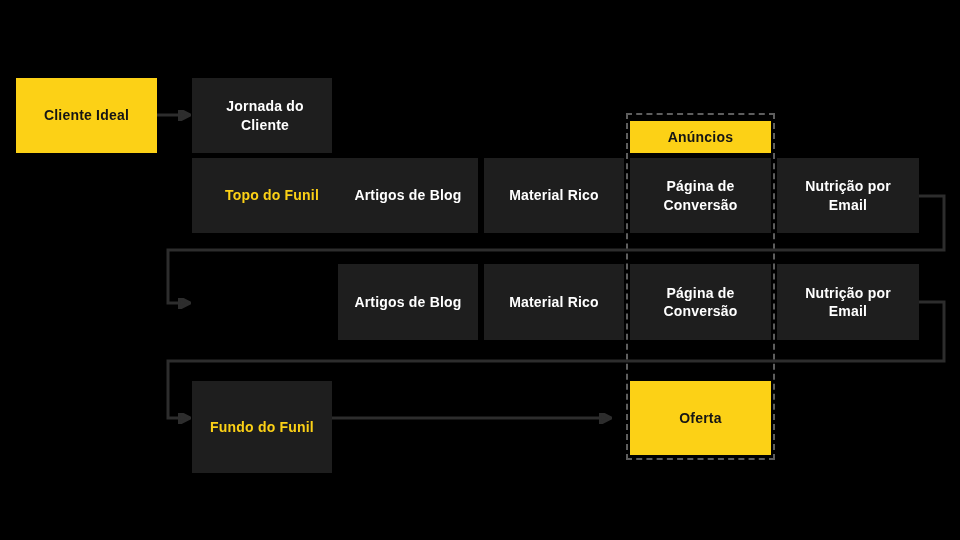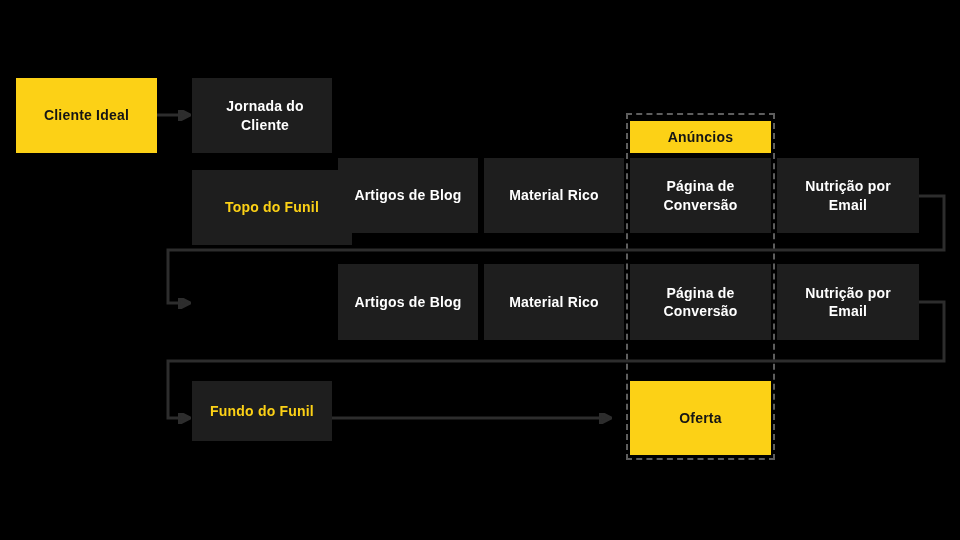--- a/index.html
+++ b/index.html
@@ -41,27 +41,27 @@
     <path d="M919,196 L944,196 L944,250 L168,250 L168,303 L190,303" marker-end="url(#arrow)"></path>
     <path d="M919,302 L944,302 L944,361 L168,361 L168,418 L190,418" marker-end="url(#arrow)"></path>
     <path d="M332,418 L611,418" marker-end="url(#arrow)"></path>
   </svg>
 
   <div class="box yellow" style="left:16px;top:78px;width:141px;height:75px;">Cliente Ideal</div>
   <div class="box dark" style="left:192px;top:78px;width:140px;height:75px;padding-left:16px;">Jornada do Cliente</div>
 
   <div class="box yellow" style="left:630px;top:121px;width:141px;height:32px;padding:0 28px;">Anúncios</div>
 
-  <div class="box dark stage-label" style="left:192px;top:158px;width:160px;height:75px;margin-top:12px;">Topo do Funil</div>
+  <div class="box dark stage-label" style="left:192px;top:158px;width:160px;height:75px;">Topo do Funil</div>
   <div class="box dark" style="left:338px;top:158px;width:140px;height:75px;">Artigos de Blog</div>
   <div class="box dark" style="left:484px;top:158px;width:140px;height:75px;">Material Rico</div>
   <div class="box dark" style="left:630px;top:158px;width:141px;height:75px;">Página de Conversão</div>
   <div class="box dark" style="left:777px;top:158px;width:142px;height:75px;">Nutrição por Email</div>
 
   <div class="box dark" style="left:338px;top:264px;width:140px;height:76px;">Artigos de Blog</div>
   <div class="box dark" style="left:484px;top:264px;width:140px;height:76px;">Material Rico</div>
   <div class="box dark" style="left:630px;top:264px;width:141px;height:76px;">Página de Conversão</div>
   <div class="box dark" style="left:777px;top:264px;width:142px;height:76px;">Nutrição por Email</div>
 
-  <div class="box dark stage-label" style="left:192px;top:381px;width:140px;height:60px;">Fundo do Funil</div>
+  <div class="box dark stage-label" style="left:192px;top:381px;width:140px;height:92px;">Fundo do Funil</div>
   <div class="box yellow" style="left:630px;top:381px;width:141px;height:74px;">Oferta</div>
 
 </div>
 
 </body></html>

